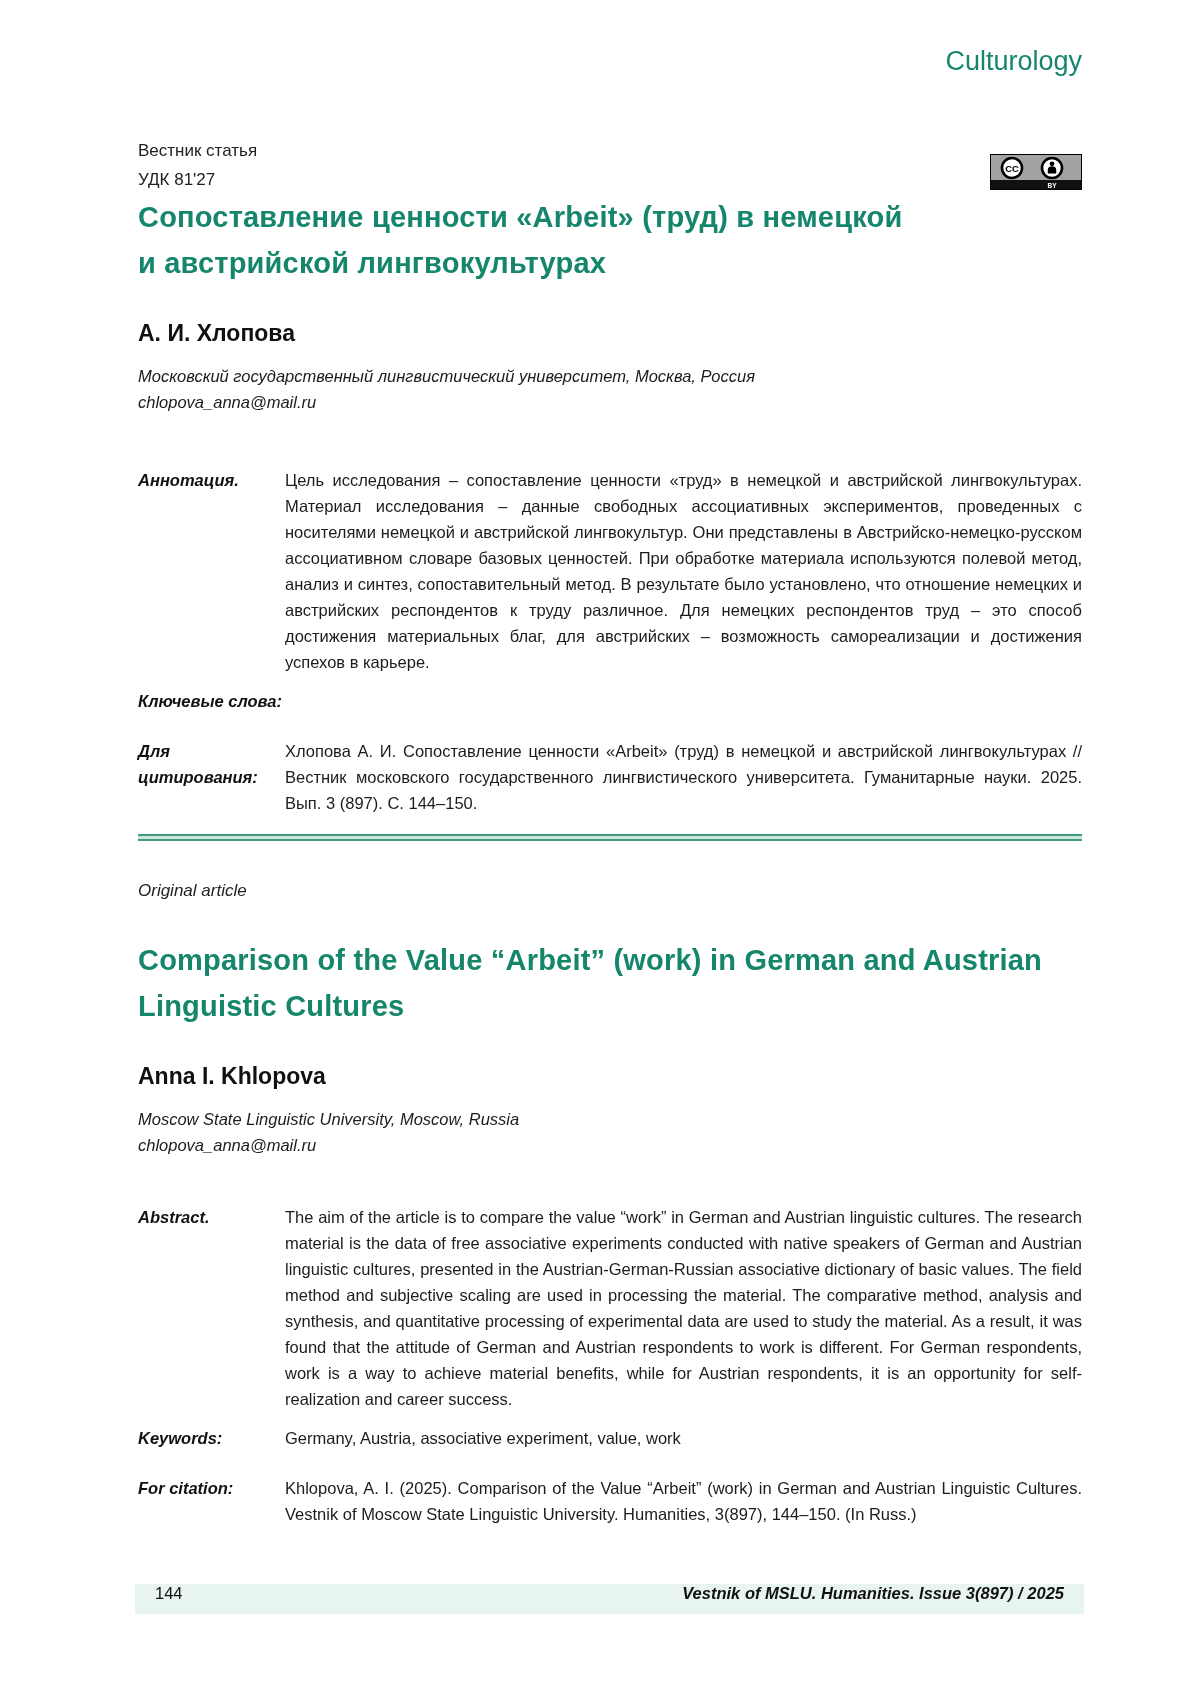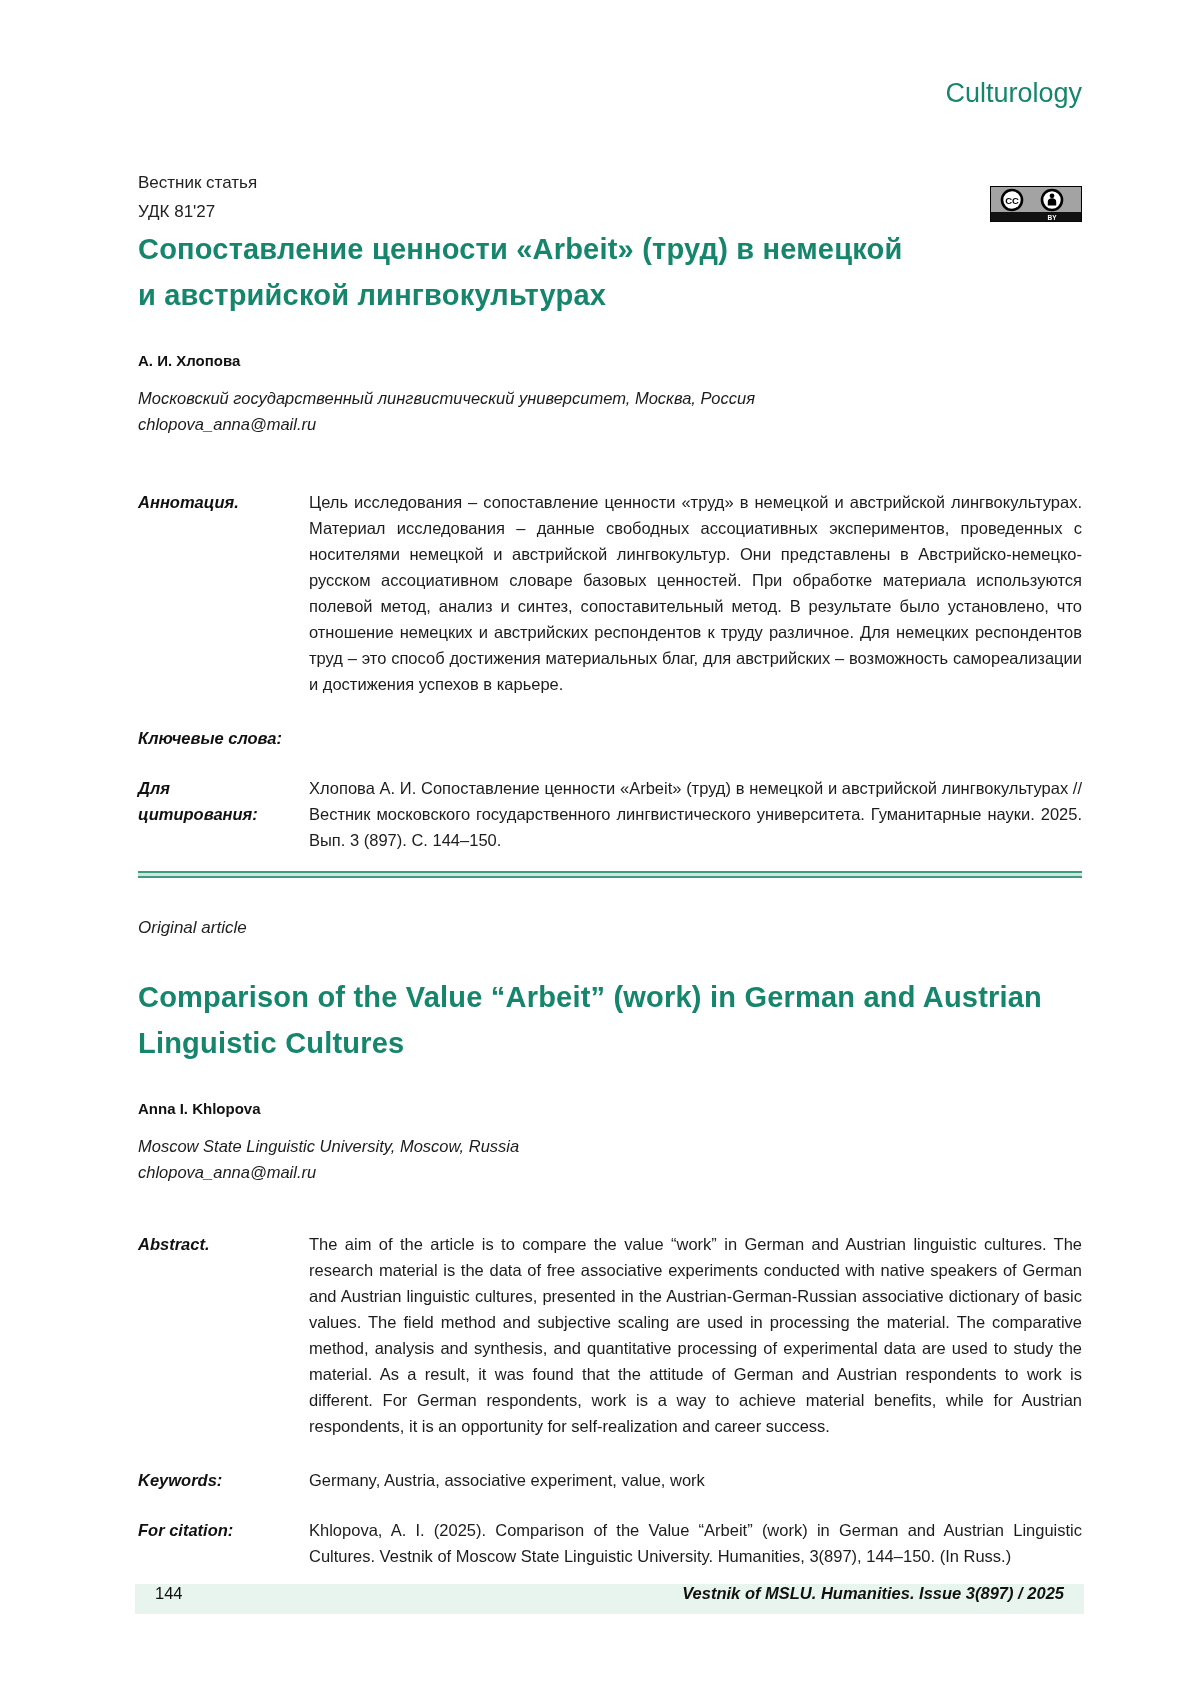--- a/index.html
+++ b/index.html
@@ -9,21 +9,21 @@
     height: 1697px;
     margin: 0 auto;
     background: #ffffff;
     font-family: "Liberation Sans", sans-serif;
     color: #1c1c1c;
     overflow: hidden;
   }
   .content { padding: 0 118px 0 138px; }
 
   .section-header {
-    margin-top: 78px;
+    margin-top: 46px;
     text-align: right;
     font-size: 27px;
     line-height: 30px;
     color: #15866c;
     font-weight: 400;
   }
 
   .meta-row {
     margin-top: 60px;
     display: flex;
@@ -36,35 +36,34 @@
   .title {
     color: #15866c;
     font-size: 29px;
     line-height: 46px;
     font-weight: 700;
     letter-spacing: 0.2px;
   }
   .title-ru { }
   .title-en { margin-top: 36px; }
 
-  .author { margin-top: 34px; font-size: 15px; font-weight: 700; color: #111111; }
+  .author { margin-top: 34px; font-size: 23px; font-weight: 700; color: #111111; }
   .affiliation { margin-top: 16px; font-style: italic; font-size: 16.5px; line-height: 26px; color: #1c1c1c; }
 
   .field-row {
     display: grid;
     grid-template-columns: 147px 1fr;
     column-gap: 0;
     font-size: 16.5px;
     line-height: 26px;
-    gap: 24px;
   }
   .field-label { font-weight: 700; font-style: italic; color: #111111; }
   .field-body { text-align: justify; color: #1c1c1c; }
   .row-abstract { margin-top: 52px; }
-  .row-keywords { margin-top: 28px; }
+  .row-keywords { margin-top: 13px; }
   .row-citation { margin-top: 24px; }
 
   .rule {
     margin-top: 18px;
     height: 3px;
     border-top: 2px solid #3f9c83;
     border-bottom: 2px solid #3f9c83;
     background: #cfe6dd;
   }
 

